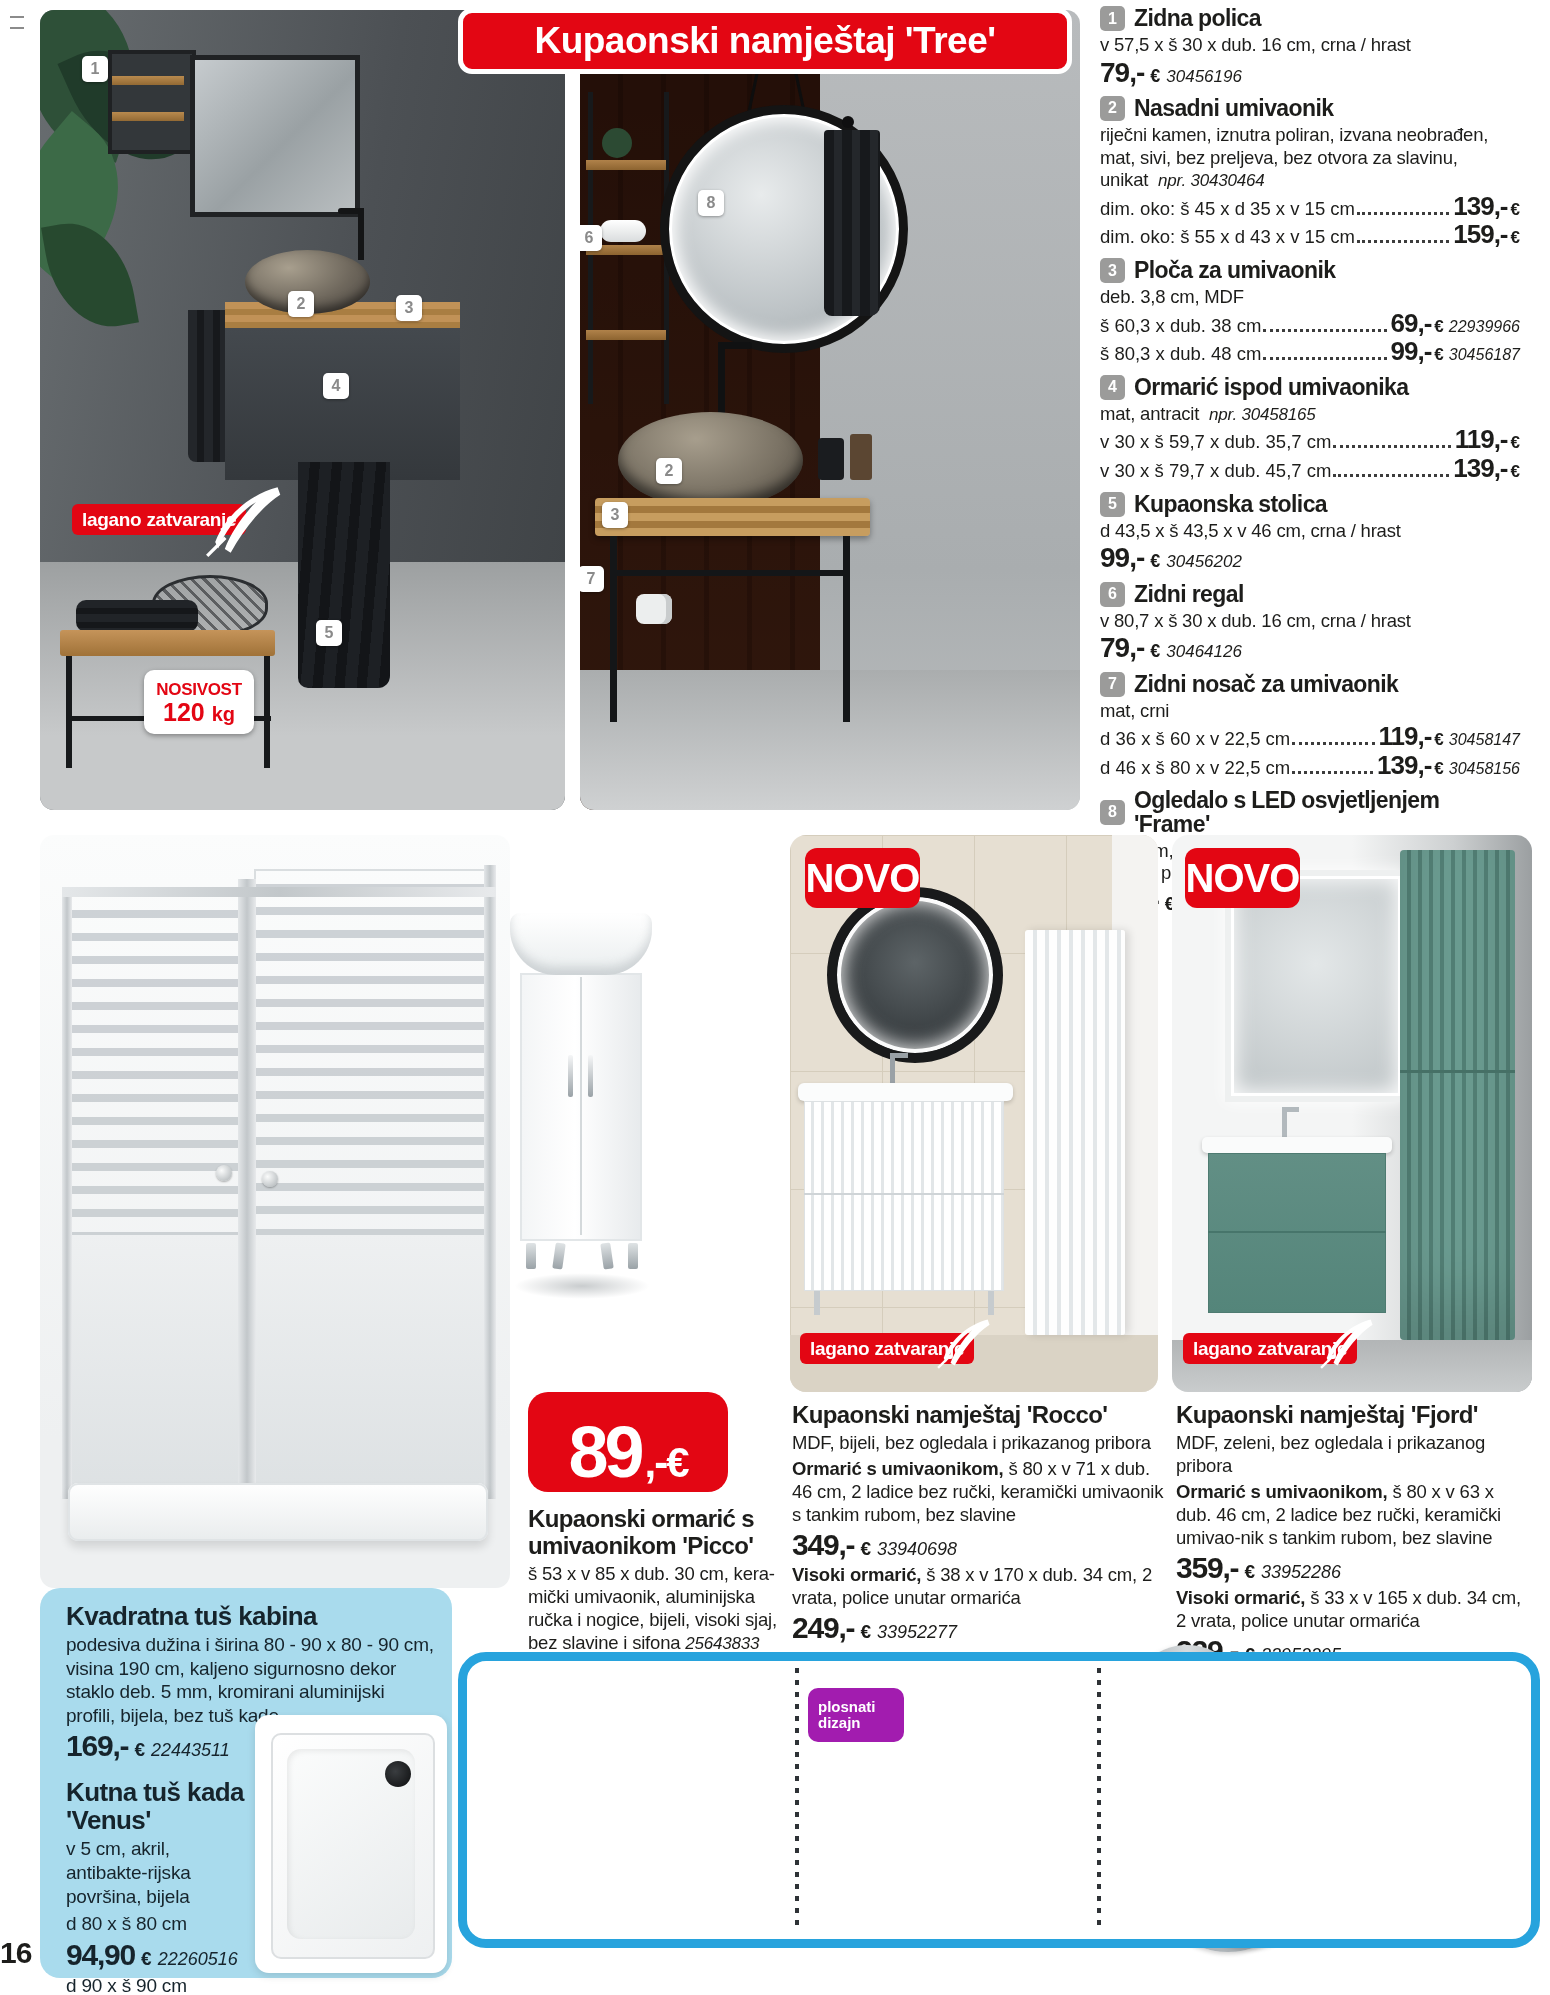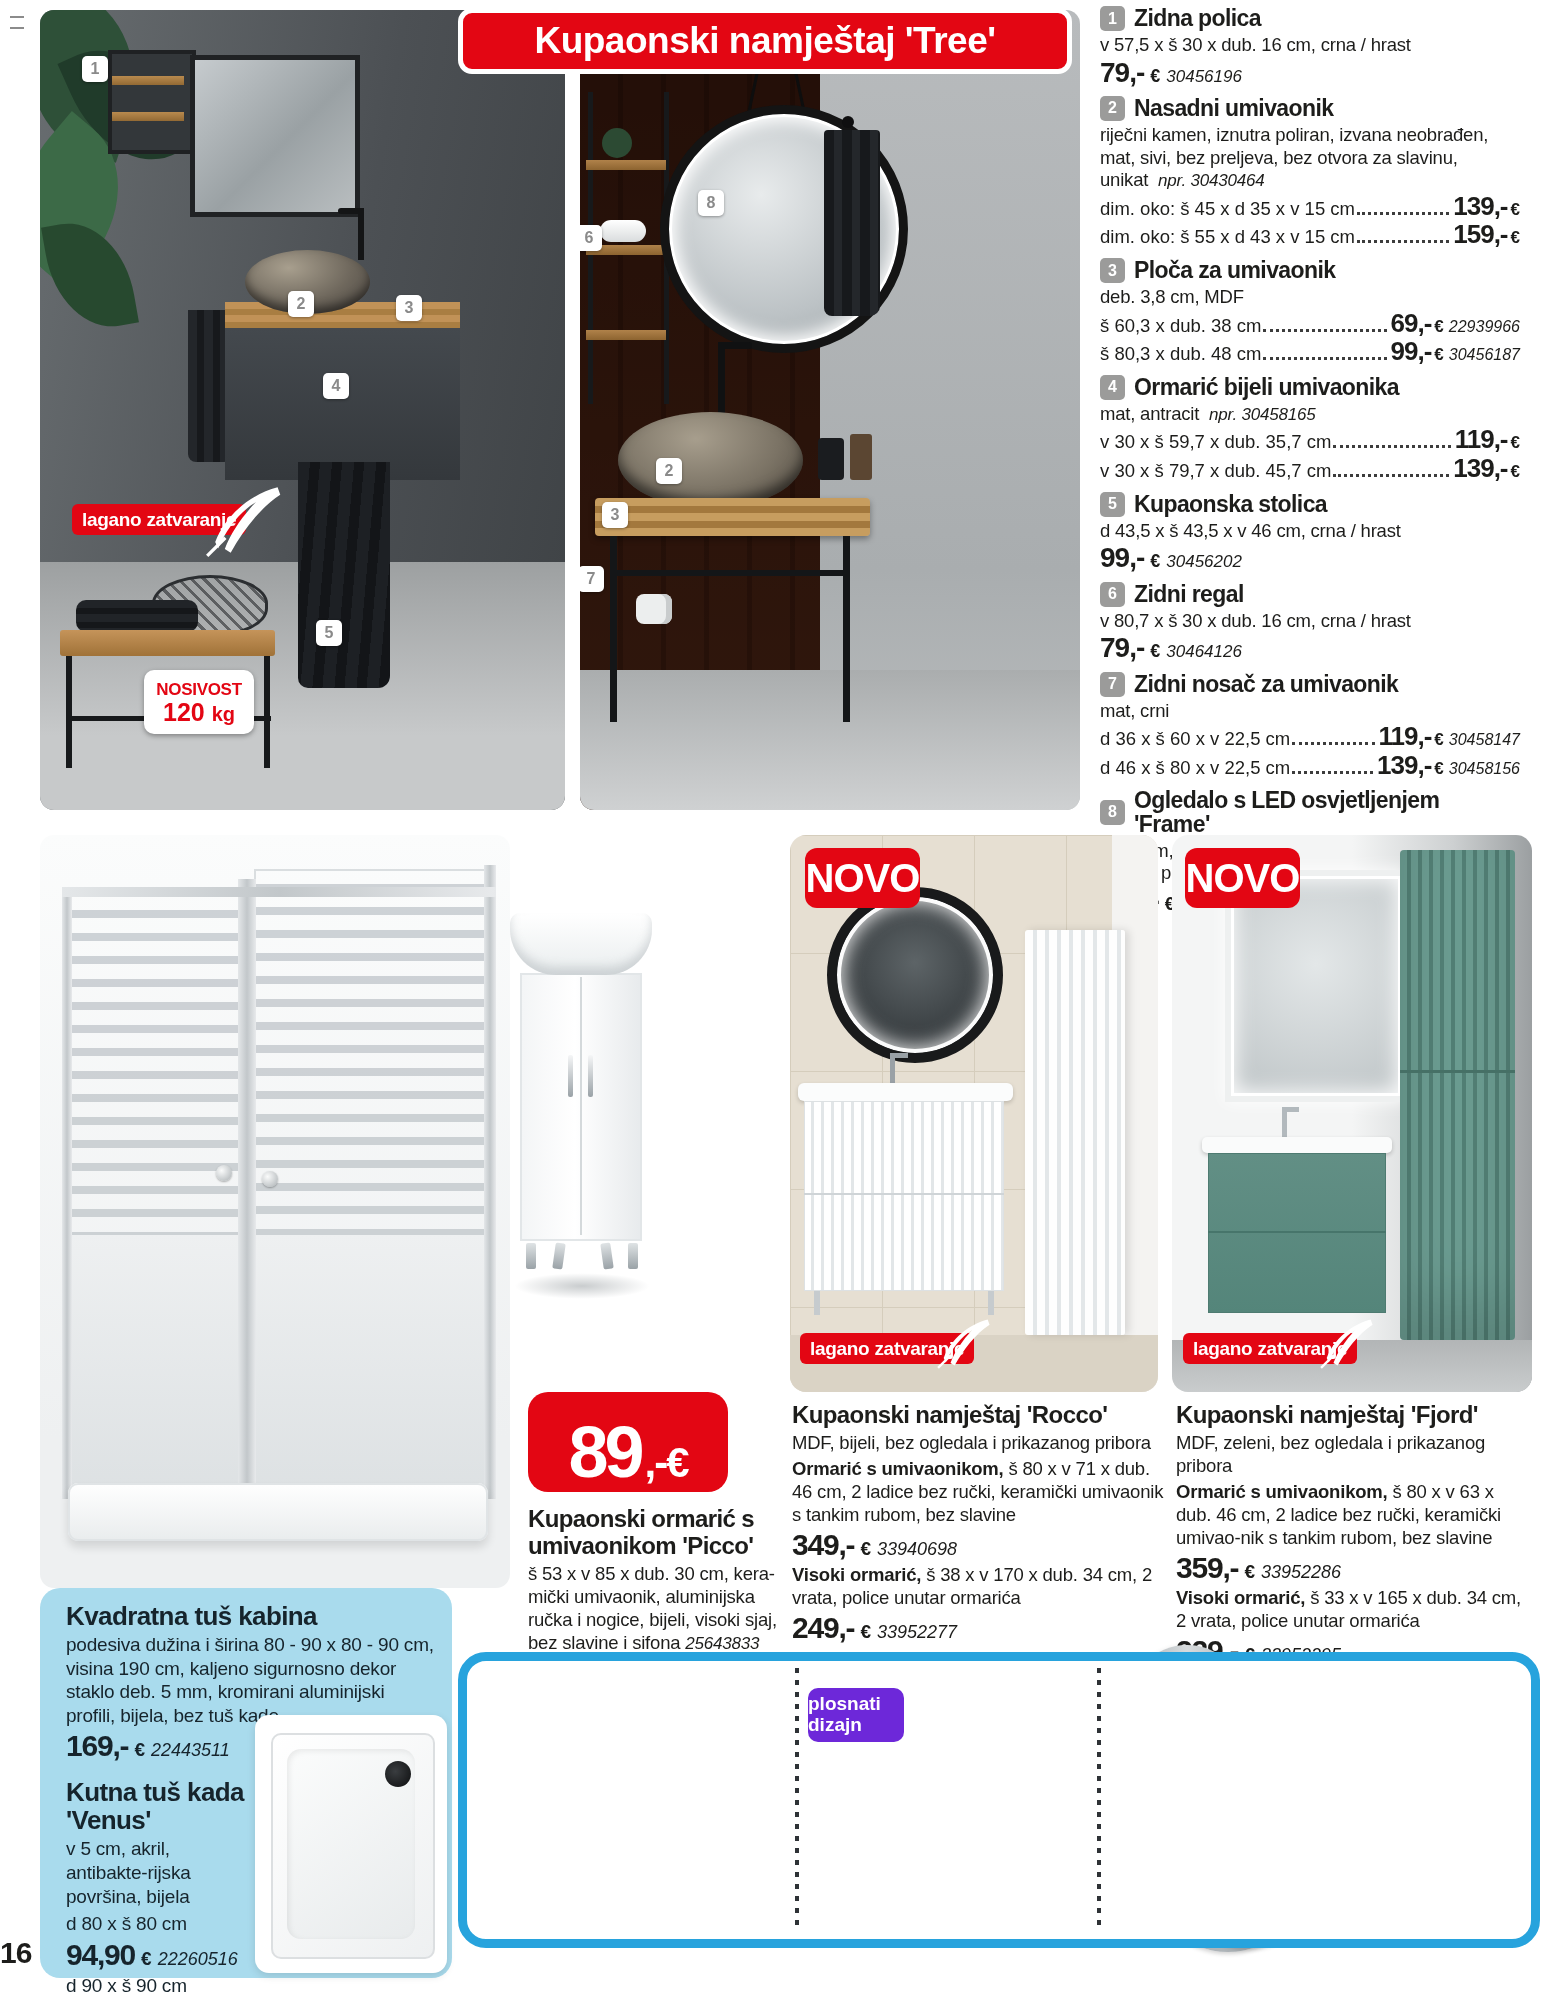--- a/index.html
+++ b/index.html
@@ -145,21 +145,21 @@
   .bp-price .s{font-style:italic;font-size:18px;}
   .venus{width:190px;}
   .tubbox{left:255px;top:1715px;width:192px;height:258px;background:#fff;border-radius:14px;box-shadow:0 3px 8px rgba(0,0,0,.12);z-index:4;}
   .tub{position:absolute;left:16px;top:18px;width:160px;height:222px;background:linear-gradient(135deg,#ffffff,#eef0f1);border:2px solid #dcdfe1;border-radius:10px;}
   .tub-inner{position:absolute;left:14px;top:14px;width:128px;height:190px;border-radius:14px;background:linear-gradient(145deg,#fbfcfc,#e8ebec);box-shadow:inset 2px 2px 6px rgba(0,0,0,.08);}
   .tub-drain{position:absolute;right:22px;top:26px;width:26px;height:26px;border-radius:50%;background:radial-gradient(circle at 40% 40%,#3a3d40,#0c0d0e);}
 
   
   .fbox{left:458px;top:1652px;width:1082px;height:296px;box-sizing:border-box;border:9px solid #27a3dd;border-radius:28px;background:#fff;z-index:3;}
   .fdiv{top:1668px;width:4px;height:264px;background:repeating-linear-gradient(180deg,#2e3236 0 5px,transparent 5px 12px);z-index:4;}
-  .plosnati{left:808px;top:1688px;width:96px;height:54px;background:#6d28d9;border-radius:10px;color:#fff;font-weight:bold;font-size:19px;line-height:1.1;display:flex;flex-direction:column;align-items:flex-start;justify-content:center;box-sizing:border-box;z-index:5;}
+  .plosnati{left:808px;top:1688px;width:96px;height:54px;background:#a21caf;border-radius:10px;color:#fff;font-weight:bold;font-size:15px;line-height:1.1;display:flex;flex-direction:column;align-items:flex-start;justify-content:center;padding-left:10px;box-sizing:border-box;z-index:5;}
   .ftext .sec-title{font-size:24px;}
   .ftext .sec-desc{font-size:19px;margin-top:1px;}
   .fprice{display:flex;align-items:baseline;gap:6px;margin-top:2px;}
   .fprice .n{font-size:30px;font-weight:bold;letter-spacing:-1.2px;line-height:1.05;}
   .fprice .c{font-size:19px;font-weight:bold;}
   .fprice .s{font-style:italic;font-size:18px;}
 
   
   .chrome-v{background:linear-gradient(90deg,#e8ebed,#9aa2a8 35%,#f2f4f5 55%,#82898f 80%,#dfe3e5);}
   .chrome-h{background:linear-gradient(180deg,#e8ebed,#9aa2a8 35%,#f2f4f5 55%,#82898f 80%,#dfe3e5);}
@@ -331,21 +331,21 @@
         <span class="vlead"></span>
         <span class="vprice">99,-</span>
         <span class="vcur">€</span>
         <span class="vsku">30456187</span>
       </div>
   </div>
 
   <div class="pitem">
     <div class="phead">
         <span class="numbadge">4</span>
-        <span class="ptitle">Ormarić bijeli umivaonika</span>
+        <span class="ptitle">Ormarić ispod umivaonika</span>
       </div>
     <div class="pdesc"><span>mat, antracit</span>&nbsp;&nbsp;<span class="npr">npr. 30458165</span></div>
     <div class="vrow">
         <span class="vdims">v 30 x š 59,7 x dub. 35,7 cm</span>
         <span class="vlead"></span>
         <span class="vprice">119,-</span>
         <span class="vcur">€</span>
       </div>
     <div class="vrow">
         <span class="vdims">v 30 x š 79,7 x dub. 45,7 cm</span>

